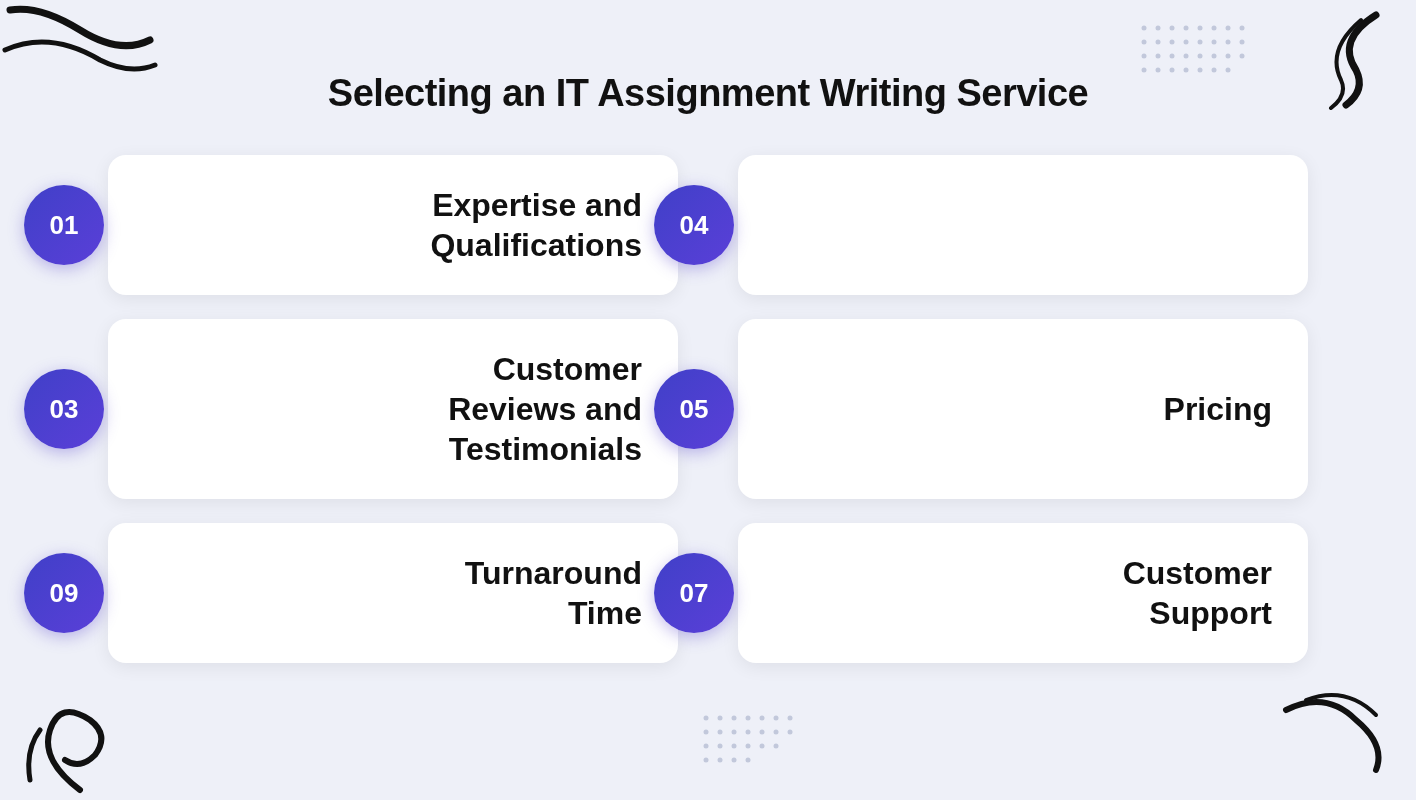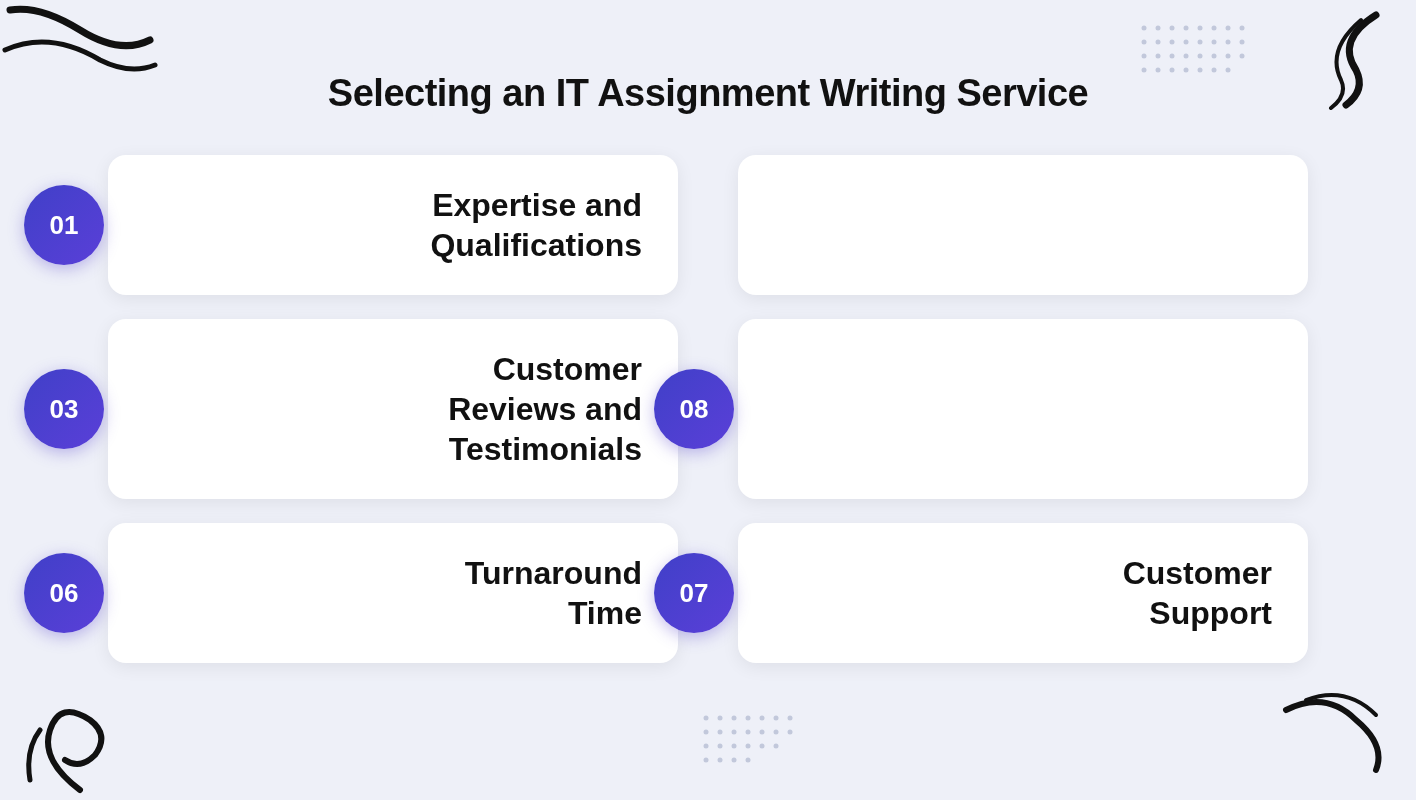--- a/index.html
+++ b/index.html
@@ -228,30 +228,32 @@
 
 <div class="main">
   <h1 class="page-title">Selecting an IT Assignment Writing Service</h1>
 
   <div class="grid" id="cards-grid">
   <div class="card">
         <div class="badge">01</div>
         <div class="card-label">Expertise and<br>Qualifications</div>
       </div>
       <div class="card">
+        <div class="badge">04</div>
       </div>
       <div class="card">
         <div class="badge">03</div>
         <div class="card-label">Customer<br>Reviews and<br>Testimonials</div>
       </div>
       <div class="card">
-        <div class="badge">08</div>
-      </div>
-      <div class="card">
-        <div class="badge">06</div>
+        <div class="badge">05</div>
+        <div class="card-label">Pricing</div>
+      </div>
+      <div class="card">
+        <div class="badge">09</div>
         <div class="card-label">Turnaround<br>Time</div>
       </div>
       <div class="card">
         <div class="badge">07</div>
         <div class="card-label">Customer<br>Support</div>
       </div>
     </div>
 </div>
 
 </body></html>

